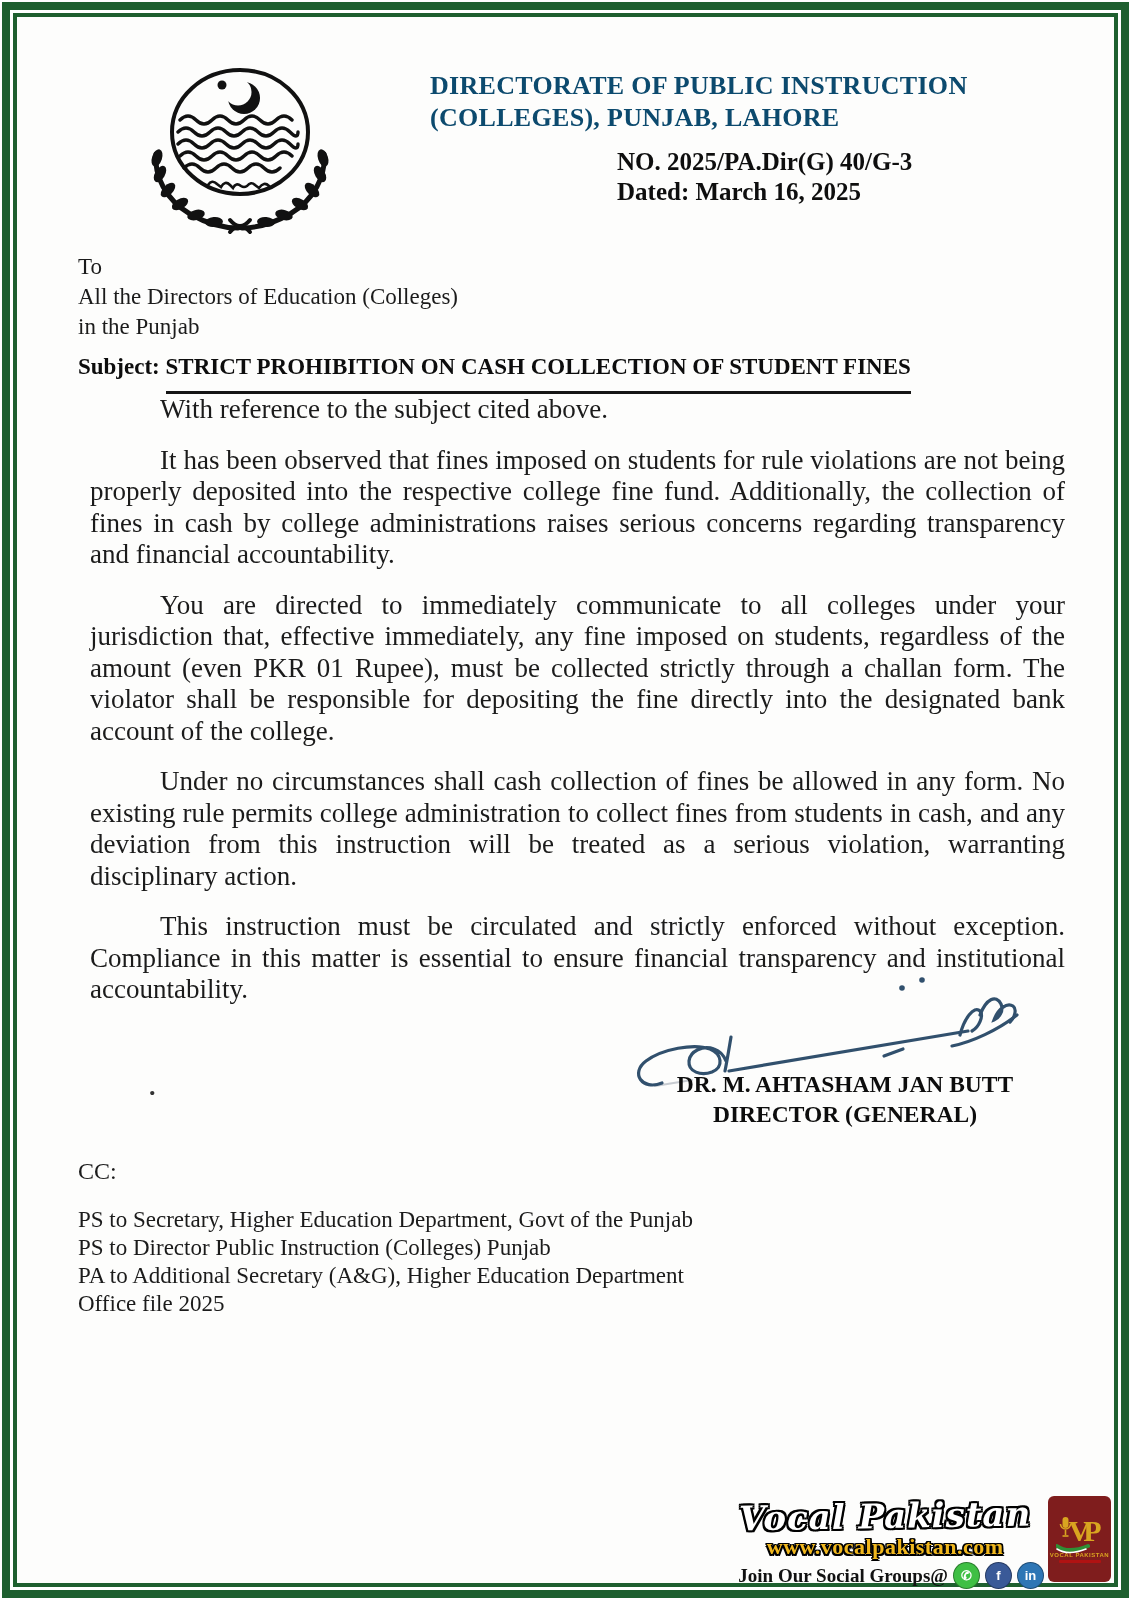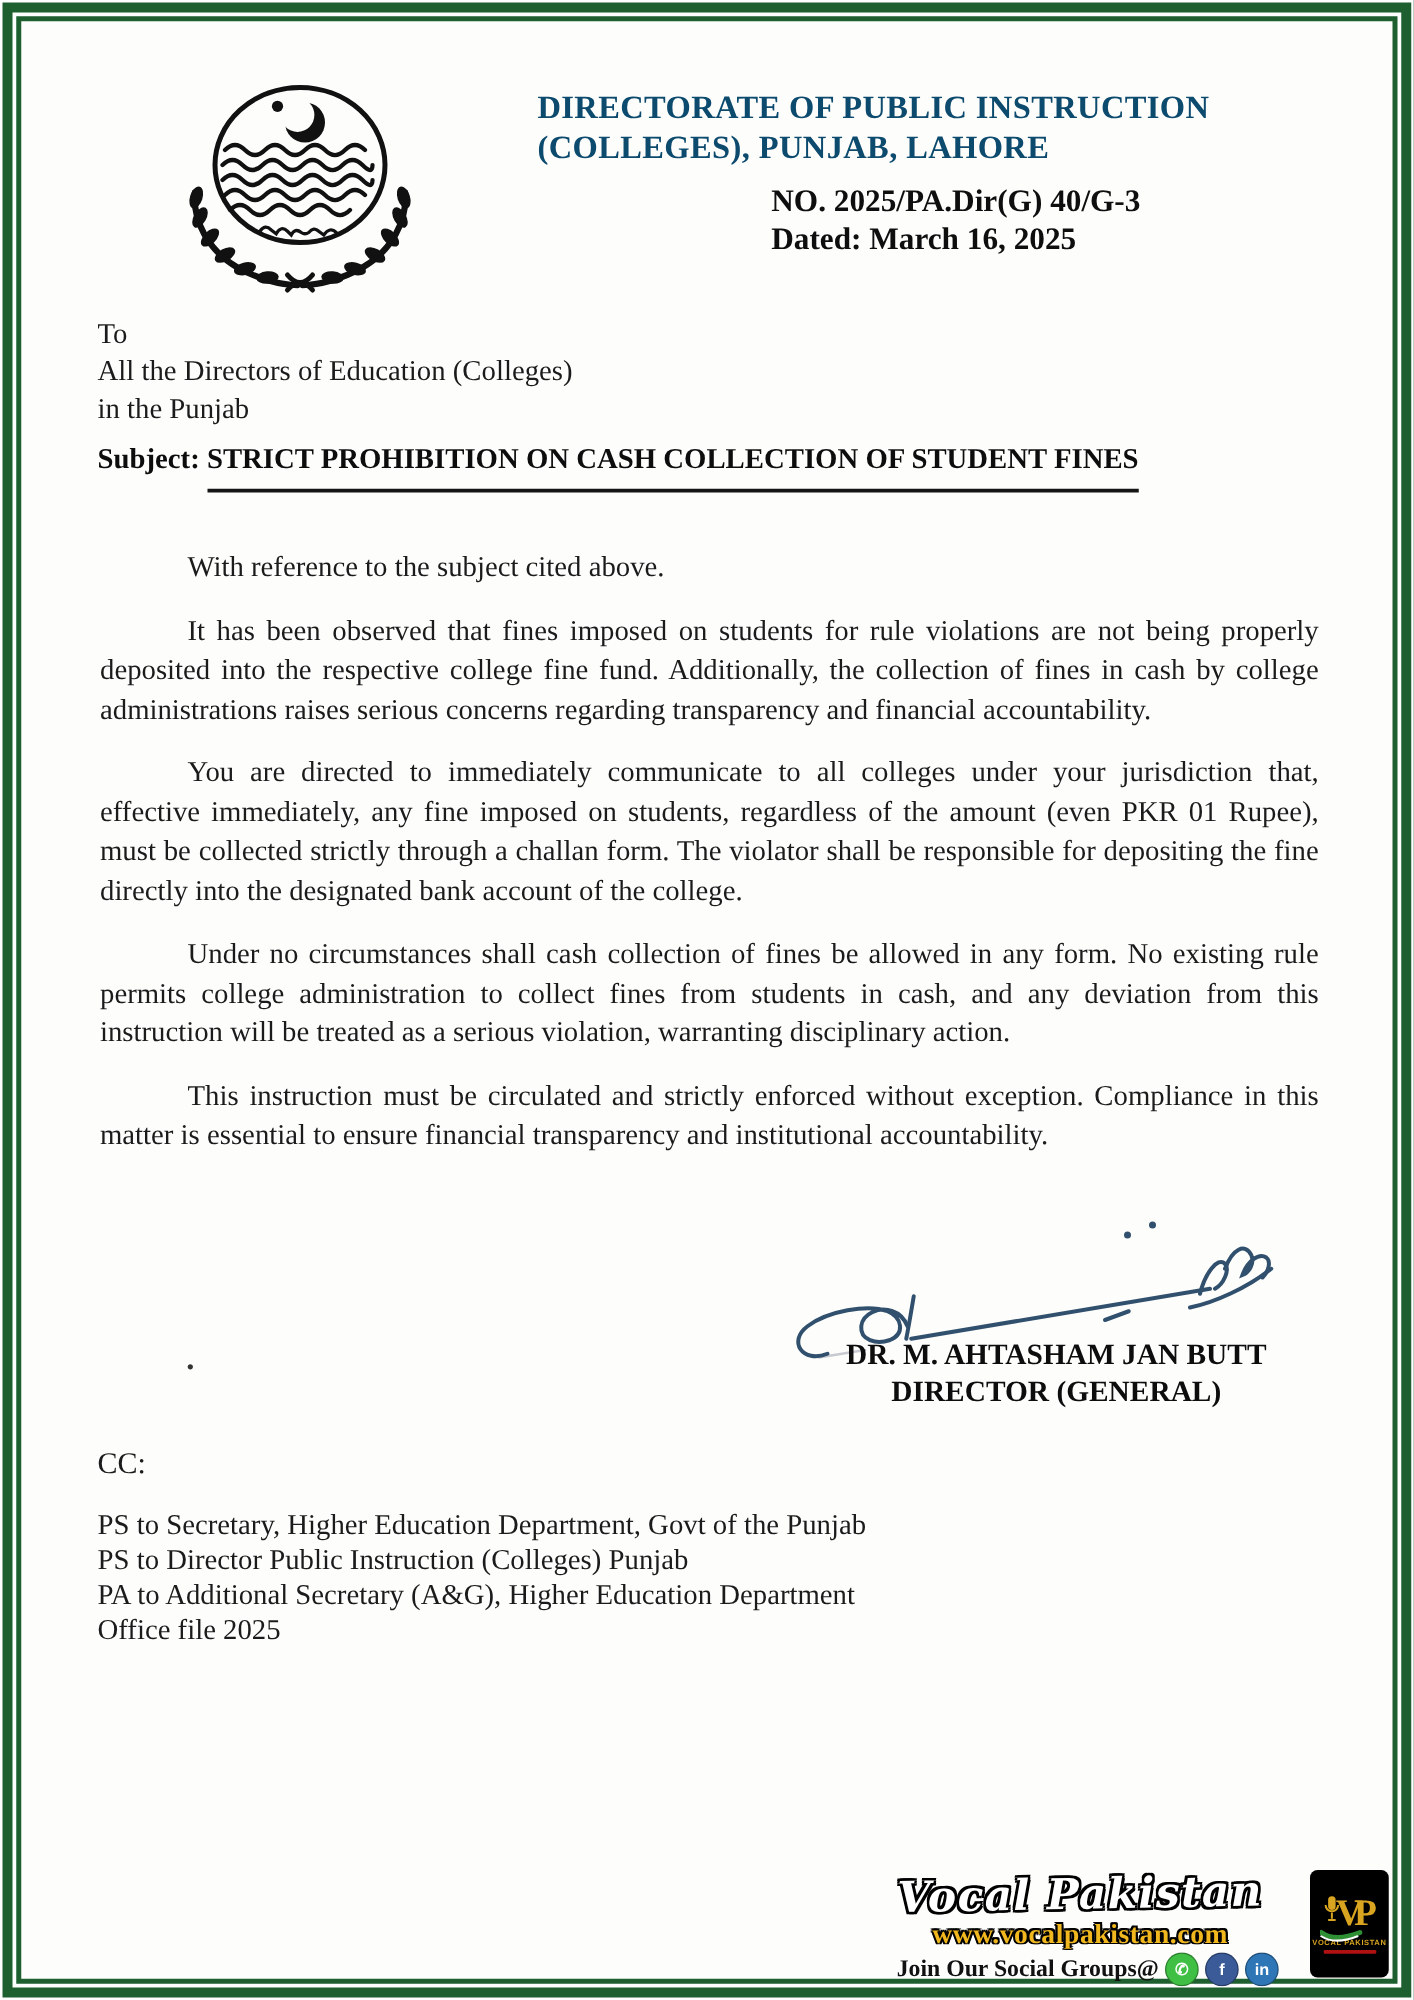--- a/index.html
+++ b/index.html
@@ -32,40 +32,40 @@
   .to-block{
     position:absolute;left:78px;top:252px;width:975px;
     font-size:23px;line-height:30px;
   }
   .subject-line{
     position:absolute;left:78px;top:354px;width:975px;
     font-size:23px;font-weight:bold;color:#0d0d0d;
   }
   .subject-text{border-bottom:3px solid #151515;padding-bottom:12px;}
   .paras{
-    position:absolute;left:80px;top:394px;width:975px;
-    font-size:23px;line-height:31.5px;text-align:justify;margin-top:44px;
+    position:absolute;left:90px;top:394px;width:975px;
+    font-size:27px;line-height:31.5px;text-align:justify;
   }
   .paras p{margin:0;text-indent:70px;}
   .paras p + p{margin-top:19px;}
   
   .signature-svg{position:absolute;left:600px;top:953px;width:420px;height:140px;}
   .signatory{
     position:absolute;left:620px;top:1069px;width:450px;
     text-align:center;font-weight:bold;font-size:23.5px;line-height:30px;color:#0d0d0d;
   }
   .stray-dot{position:absolute;left:149px;top:1072px;font-size:26px;font-weight:bold;color:#333;}
   
   .cc-label{position:absolute;left:78px;top:1158px;font-size:24px;}
   .cc-items{position:absolute;left:78px;top:1206px;width:975px;font-size:23px;line-height:28px;}
   .cc-items div{white-space:nowrap;}
   
   .branding{
     position:absolute;right:20px;bottom:9px;
-    display:flex;align-items:stretch;gap:21px;z-index:5;
+    display:flex;align-items:stretch;gap:0;z-index:5;
   }
   .brand-text{
     display:flex;flex-direction:column;align-items:center;justify-content:flex-end;
     padding:2px 4px;
   }
   .brand-name{
     font-family:"DejaVu Serif", serif;
     font-style:italic;font-weight:bold;font-size:34px;line-height:36px;
     color:#ffffff;letter-spacing:1px;
     text-shadow:-2px -2px 0 #000,2px -2px 0 #000,-2px 2px 0 #000,2px 2px 0 #000,
@@ -86,21 +86,21 @@
     display:inline-flex;align-items:center;justify-content:center;
     width:25px;height:25px;border-radius:50%;
     color:#fff;font-size:13px;font-weight:bold;
     font-family:"Liberation Sans", sans-serif;
     border:1px solid rgba(0,0,0,.35);
   }
   .soc-wa{background:#3fbf44;}
   .soc-fb{background:#3a5a98;}
   .soc-li{background:#2e76b5;}
   .brand-logo{
-    width:63px;height:86px;background:#000000;border-radius:6px;
+    width:63px;height:86px;background:#7f1d1d;border-radius:6px;
     display:flex;flex-direction:column;align-items:center;justify-content:center;
     position:relative;overflow:hidden;
   }
   .vp-row{display:flex;align-items:center;}
   .vp-mic{margin-right:-3px;margin-top:-8px;}
   .vp-monogram{
     font-family:"Liberation Serif", serif;font-weight:bold;font-size:30px;line-height:30px;
     color:#d9a520;letter-spacing:-7px;padding-right:6px;
   }
   .vp-swoosh{position:absolute;left:8px;top:46px;}

